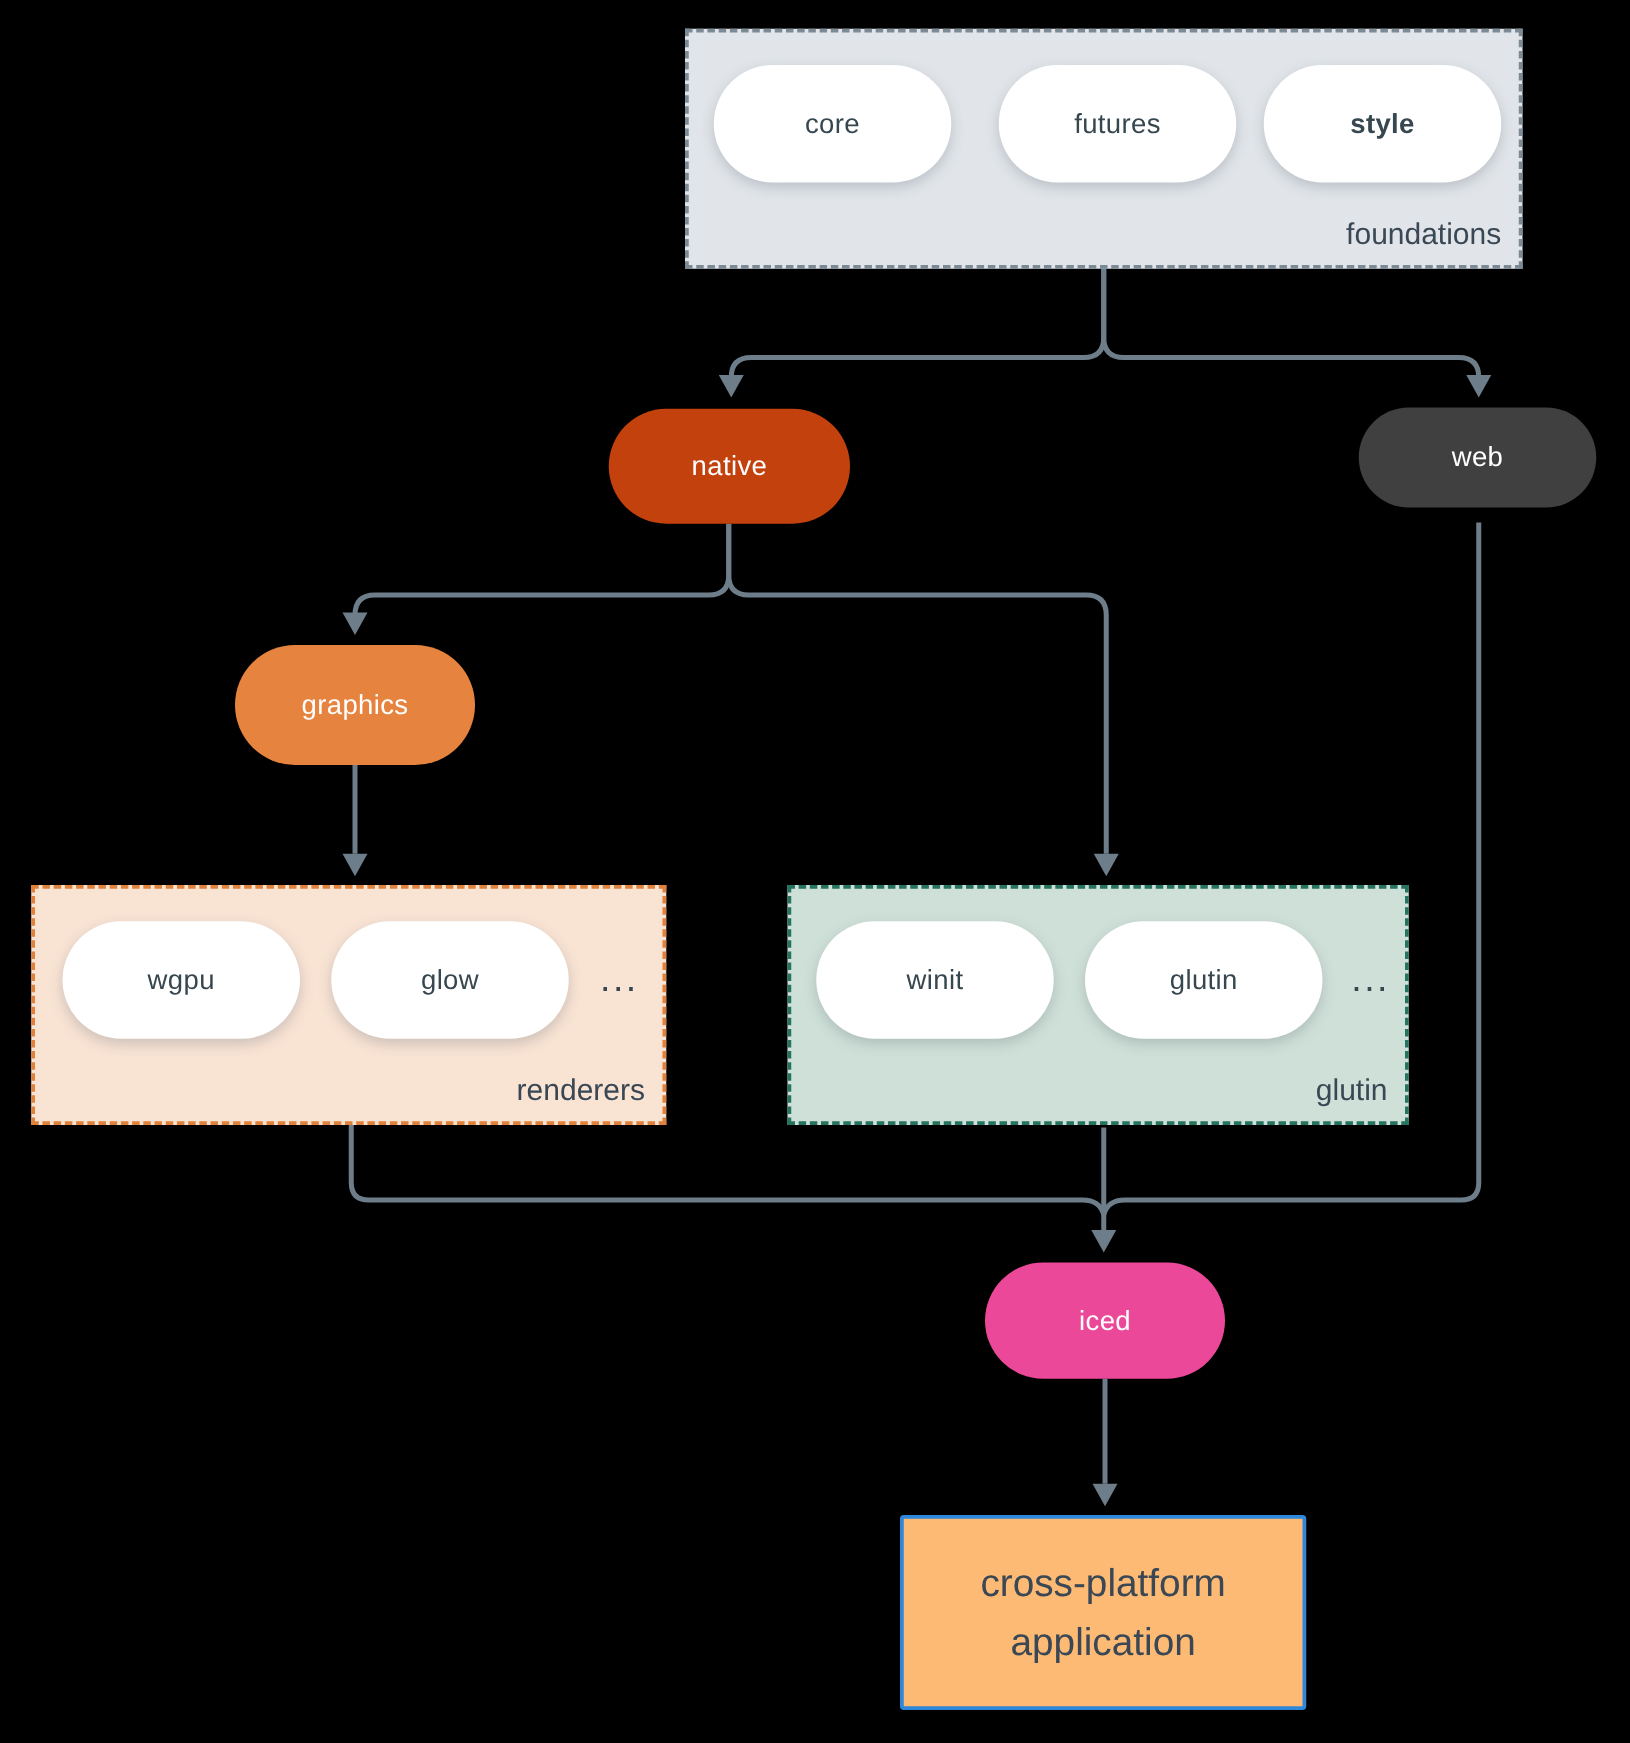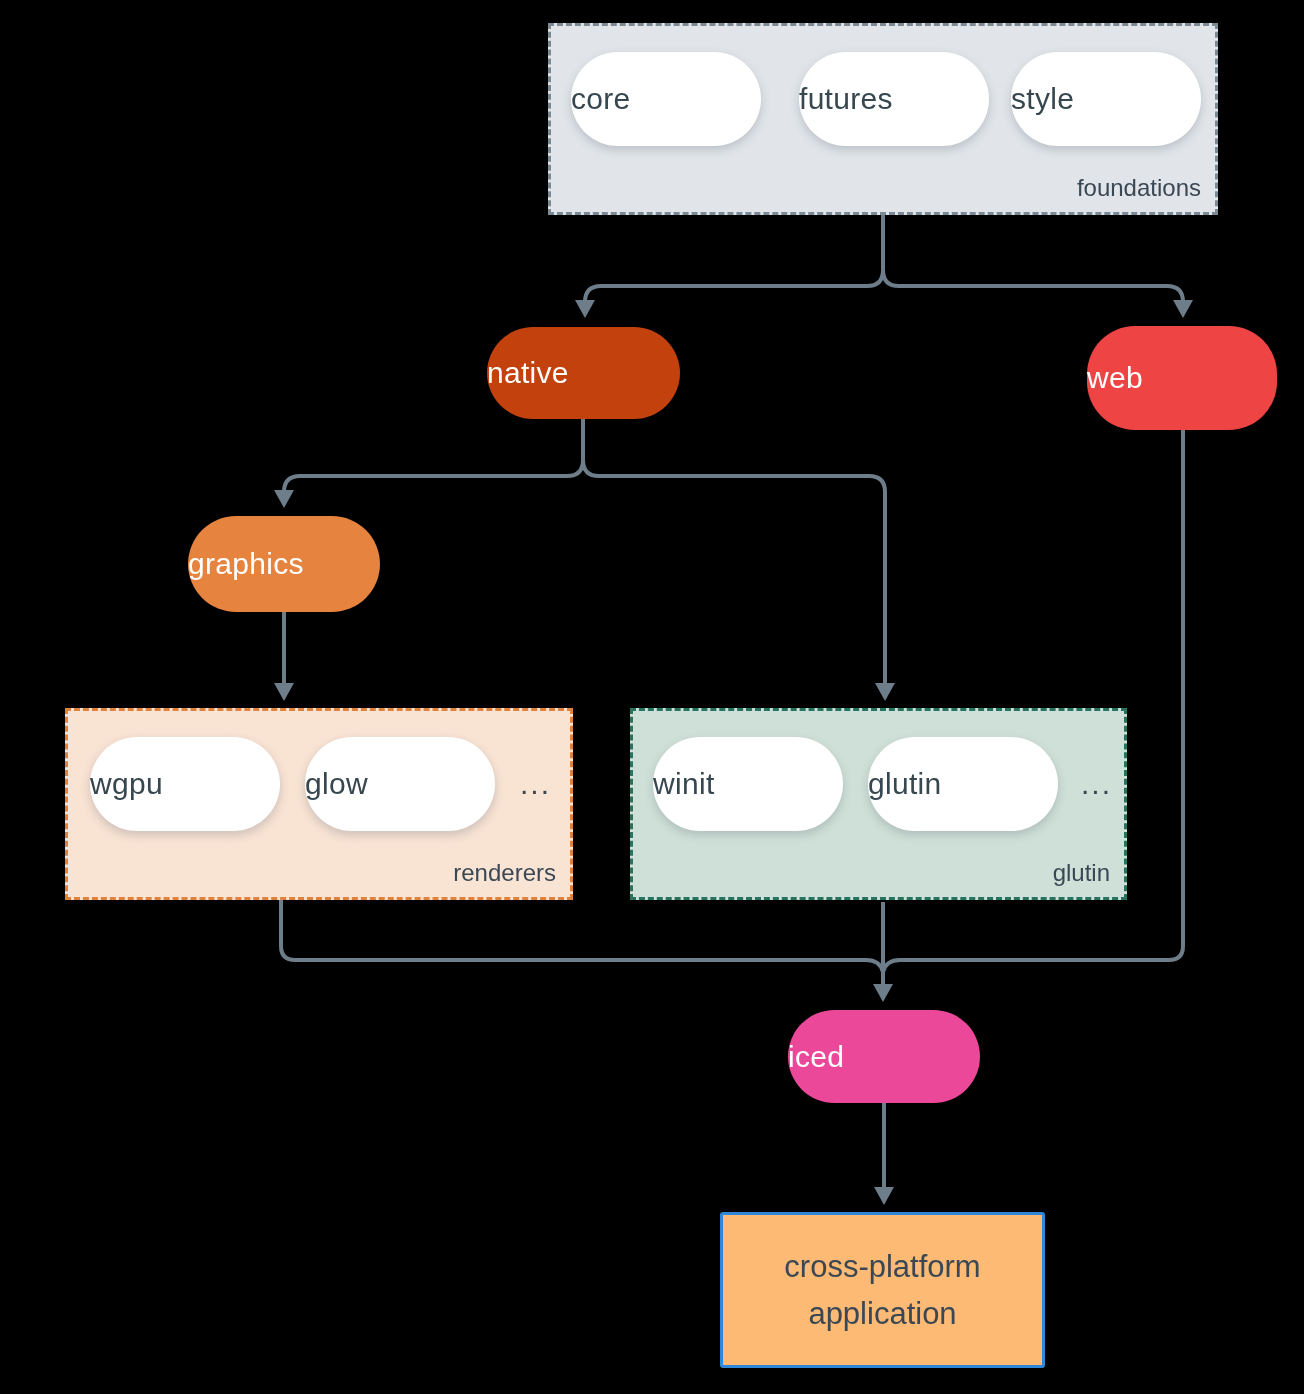--- a/index.html
+++ b/index.html
@@ -7,44 +7,44 @@
     position:relative;width:1304px;height:1394px;background:#000;
     font-family:"Liberation Sans",sans-serif;overflow:hidden;
   }
   svg.connectors{position:absolute;left:0;top:0;width:1304px;height:1394px;}
   svg.connectors path{fill:none;stroke:#6E7D8A;stroke-width:4;}
   svg.connectors polygon{fill:#6E7D8A;stroke:none;}
 
   
   .group{position:absolute;border:3px dashed;box-sizing:border-box;}
   .group-foundations{left:548px;top:23px;width:670px;height:192px;background:#E1E5E9;border-color:#7C8A96;}
-  .group-renderers{left:25px;top:708px;width:508px;height:192px;background:#F9E3D3;border-color:#E0813C;margin-left:40px;}
+  .group-renderers{left:25px;top:708px;width:508px;height:192px;background:#F9E3D3;border-color:#E0813C;}
   .group-shells{left:630px;top:708px;width:497px;height:192px;background:#CFE0D8;border-color:#26735F;}
   .group-label{position:absolute;right:14px;bottom:10px;font-size:24px;color:#3A4754;}
 
   
   .pill{
-    position:absolute;display:flex;align-items:center;justify-content:flex-start;
-    font-size:30px;border-radius:48px;letter-spacing:.3px;
+    position:absolute;display:flex;align-items:center;justify-content:center;
+    font-size:22px;border-radius:48px;letter-spacing:.3px;
   }
   .pill.white{background:#fff;color:#37474F;box-shadow:0 4px 10px rgba(90,100,115,.28);}
   .group .pill{top:26px;width:190px;height:94px;}
-  .p1{left:20px;} .p2{left:248px;} .p3{left:460px;}
+  .p1{left:20px;} .p2{left:248px;} .p3{left:460px;font-weight:bold;}
   .rp1{left:22px;} .rp2{left:237px;}
   .sp1{left:20px;} .sp2{left:235px;}
   .dots{
     position:absolute;top:26px;height:94px;display:flex;align-items:center;
     font-size:30px;color:#37474F;letter-spacing:2px;
   }
   .dots-renderers{left:452px;}
   .dots-shells{left:448px;}
 
   .node{color:#fff;}
   .node-native{left:487px;top:327px;width:193px;height:92px;background:#c2410c;}
-  .node-web{left:1087px;top:326px;width:190px;height:104px;background:#ef4444;}
+  .node-web{left:1087px;top:326px;width:190px;height:80px;background:#404040;}
   .node-graphics{left:188px;top:516px;width:192px;height:96px;background:#E6833E;}
   .node-iced{left:788px;top:1010px;width:192px;height:93px;background:#ec4899;}
 
   .app-box{
     position:absolute;left:720px;top:1212px;width:325px;height:156px;
     background:#fdba74;border:3px solid #2E87D8;border-radius:3px;box-sizing:border-box;
     display:flex;flex-direction:column;align-items:center;justify-content:center;
     font-size:31px;line-height:47px;color:#3A4754;text-align:center;
   }
 </style>

